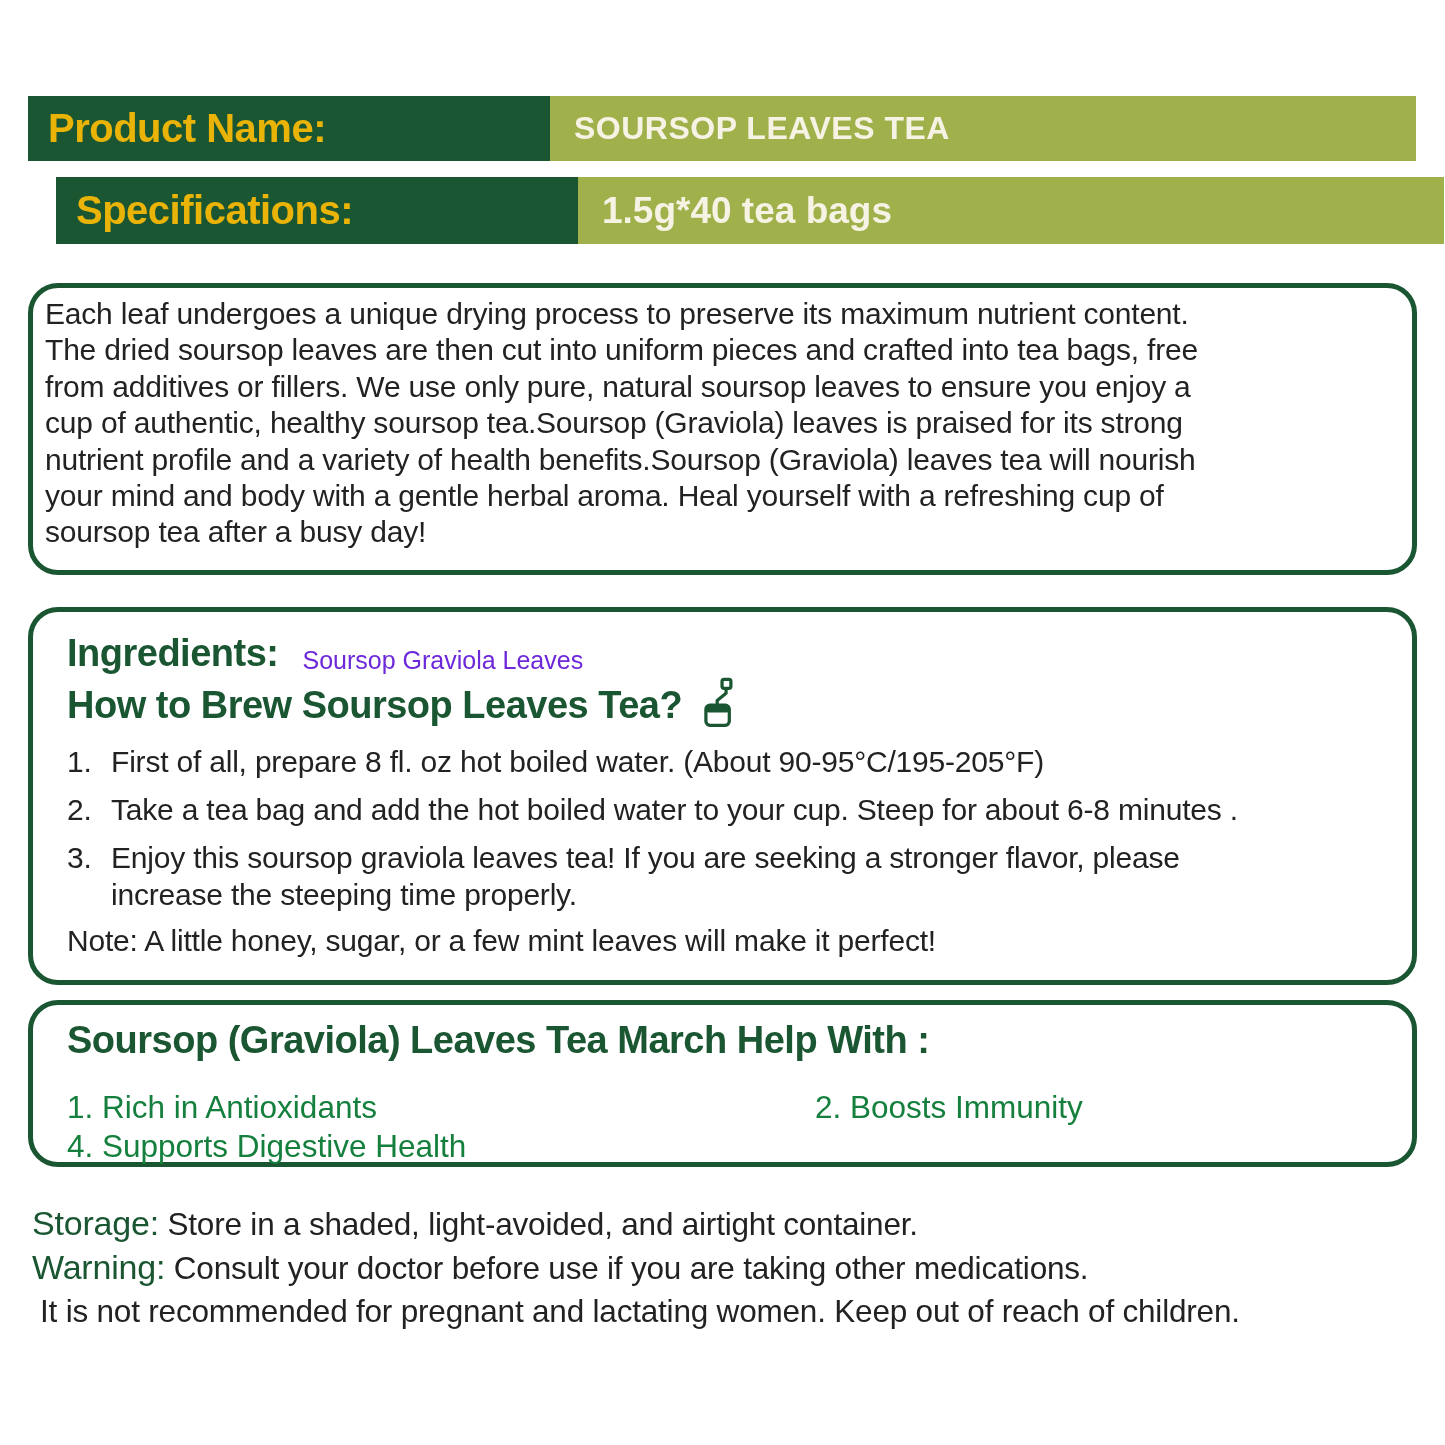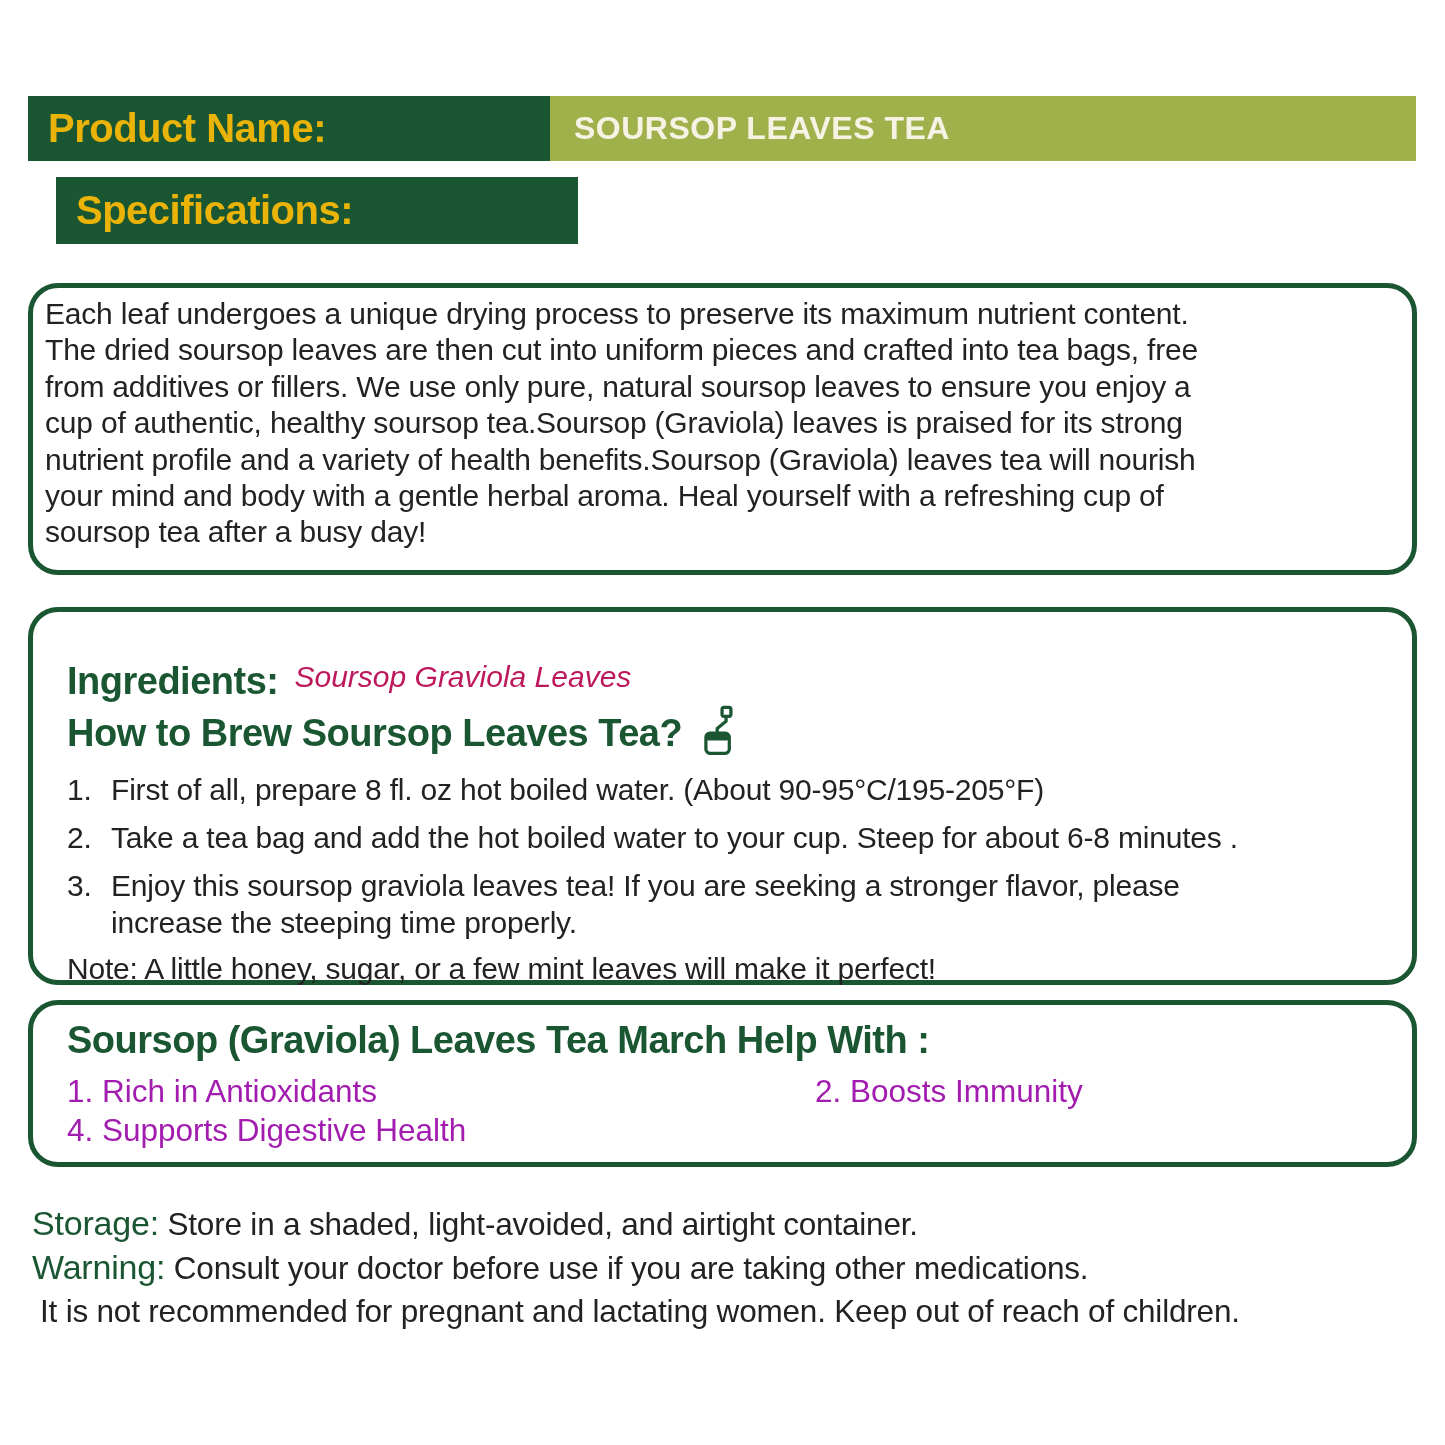--- a/index.html
+++ b/index.html
@@ -32,34 +32,34 @@
     position:absolute;left:28px;width:1389px;box-sizing:border-box;
     border:5px solid var(--dark);border-radius:30px;background:#ffffff;
   }
   .box-desc{top:283px;height:292px;padding:8px 12px;}
   .desc-text{
     font-size:30px;line-height:36.4px;letter-spacing:-0.2px;
     white-space:pre-line;color:#222222;
   }
 
   .box-brew{top:607px;height:378px;padding:20px 34px 0 34px;}
-  .ing-line{display:flex;align-items:flex-start;gap:16px;margin-top:28px;}
+  .ing-line{display:flex;align-items:flex-end;gap:24px;}
   .grn-title{color:var(--dark);font-weight:bold;font-size:38px;letter-spacing:-0.5px;}
-  .ing-value{font-size:30px;color:#be185d;font-style:italic;}
+  .ing-value{font-size:25px;color:#6d28d9;}
   .brew-title-line{display:flex;align-items:center;gap:18px;margin-top:8px;}
   .steps{margin-top:16px;}
   .step{display:flex;font-size:30px;line-height:37px;color:#222222;margin-bottom:11px;letter-spacing:-0.2px;}
   .step-num{width:44px;flex:none;}
   .step-text{flex:1;white-space:pre-line;}
   .brew-note{font-size:30px;color:#222222;letter-spacing:-0.2px;}
 
   .box-benefits{top:1000px;height:167px;padding:14px 34px;}
   .benefits-grid{
     display:grid;grid-template-columns:748px 1fr;
-    margin-top:10px;font-size:31.5px;line-height:39px;color:#a21caf;
+    margin-top:26px;font-size:31.5px;line-height:39px;color:#15803d;
   }
 
   
   .footer{position:absolute;left:32px;top:1202px;width:1385px;}
   .foot-line{font-size:31.5px;line-height:43px;color:#222222;letter-spacing:-0.2px;}
   .foot-label{color:var(--dark);font-size:34px;}
   .foot-cont{padding-left:8px;}
 
   .teabag-svg{width:36px;height:50px;flex:none;margin-top:-6px;}
 
@@ -70,20 +70,21 @@
 
 <div class="page">
 
   <div class="hdr-row r1">
     <div class="hdr-label">Product Name:</div>
     <div class="hdr-value">SOURSOP LEAVES TEA</div>
   </div>
 
   <div class="hdr-row r2">
     <div class="hdr-label">Specifications:</div>
+    <div class="hdr-value">1.5g*40 tea bags</div>
   </div>
 
   <div class="gbox box-desc">
     <div class="desc-text">Each leaf undergoes a unique drying process to preserve its maximum nutrient content.
 The dried soursop leaves are then cut into uniform pieces and crafted into tea bags, free
 from additives or fillers. We use only pure, natural soursop leaves to ensure you enjoy a
 cup of authentic, healthy soursop tea.Soursop (Graviola) leaves is praised for its strong
 nutrient profile and a variety of health benefits.Soursop (Graviola) leaves tea will nourish
 your mind and body with a gentle herbal aroma. Heal yourself with a refreshing cup of
 soursop tea after a busy day!</div>

